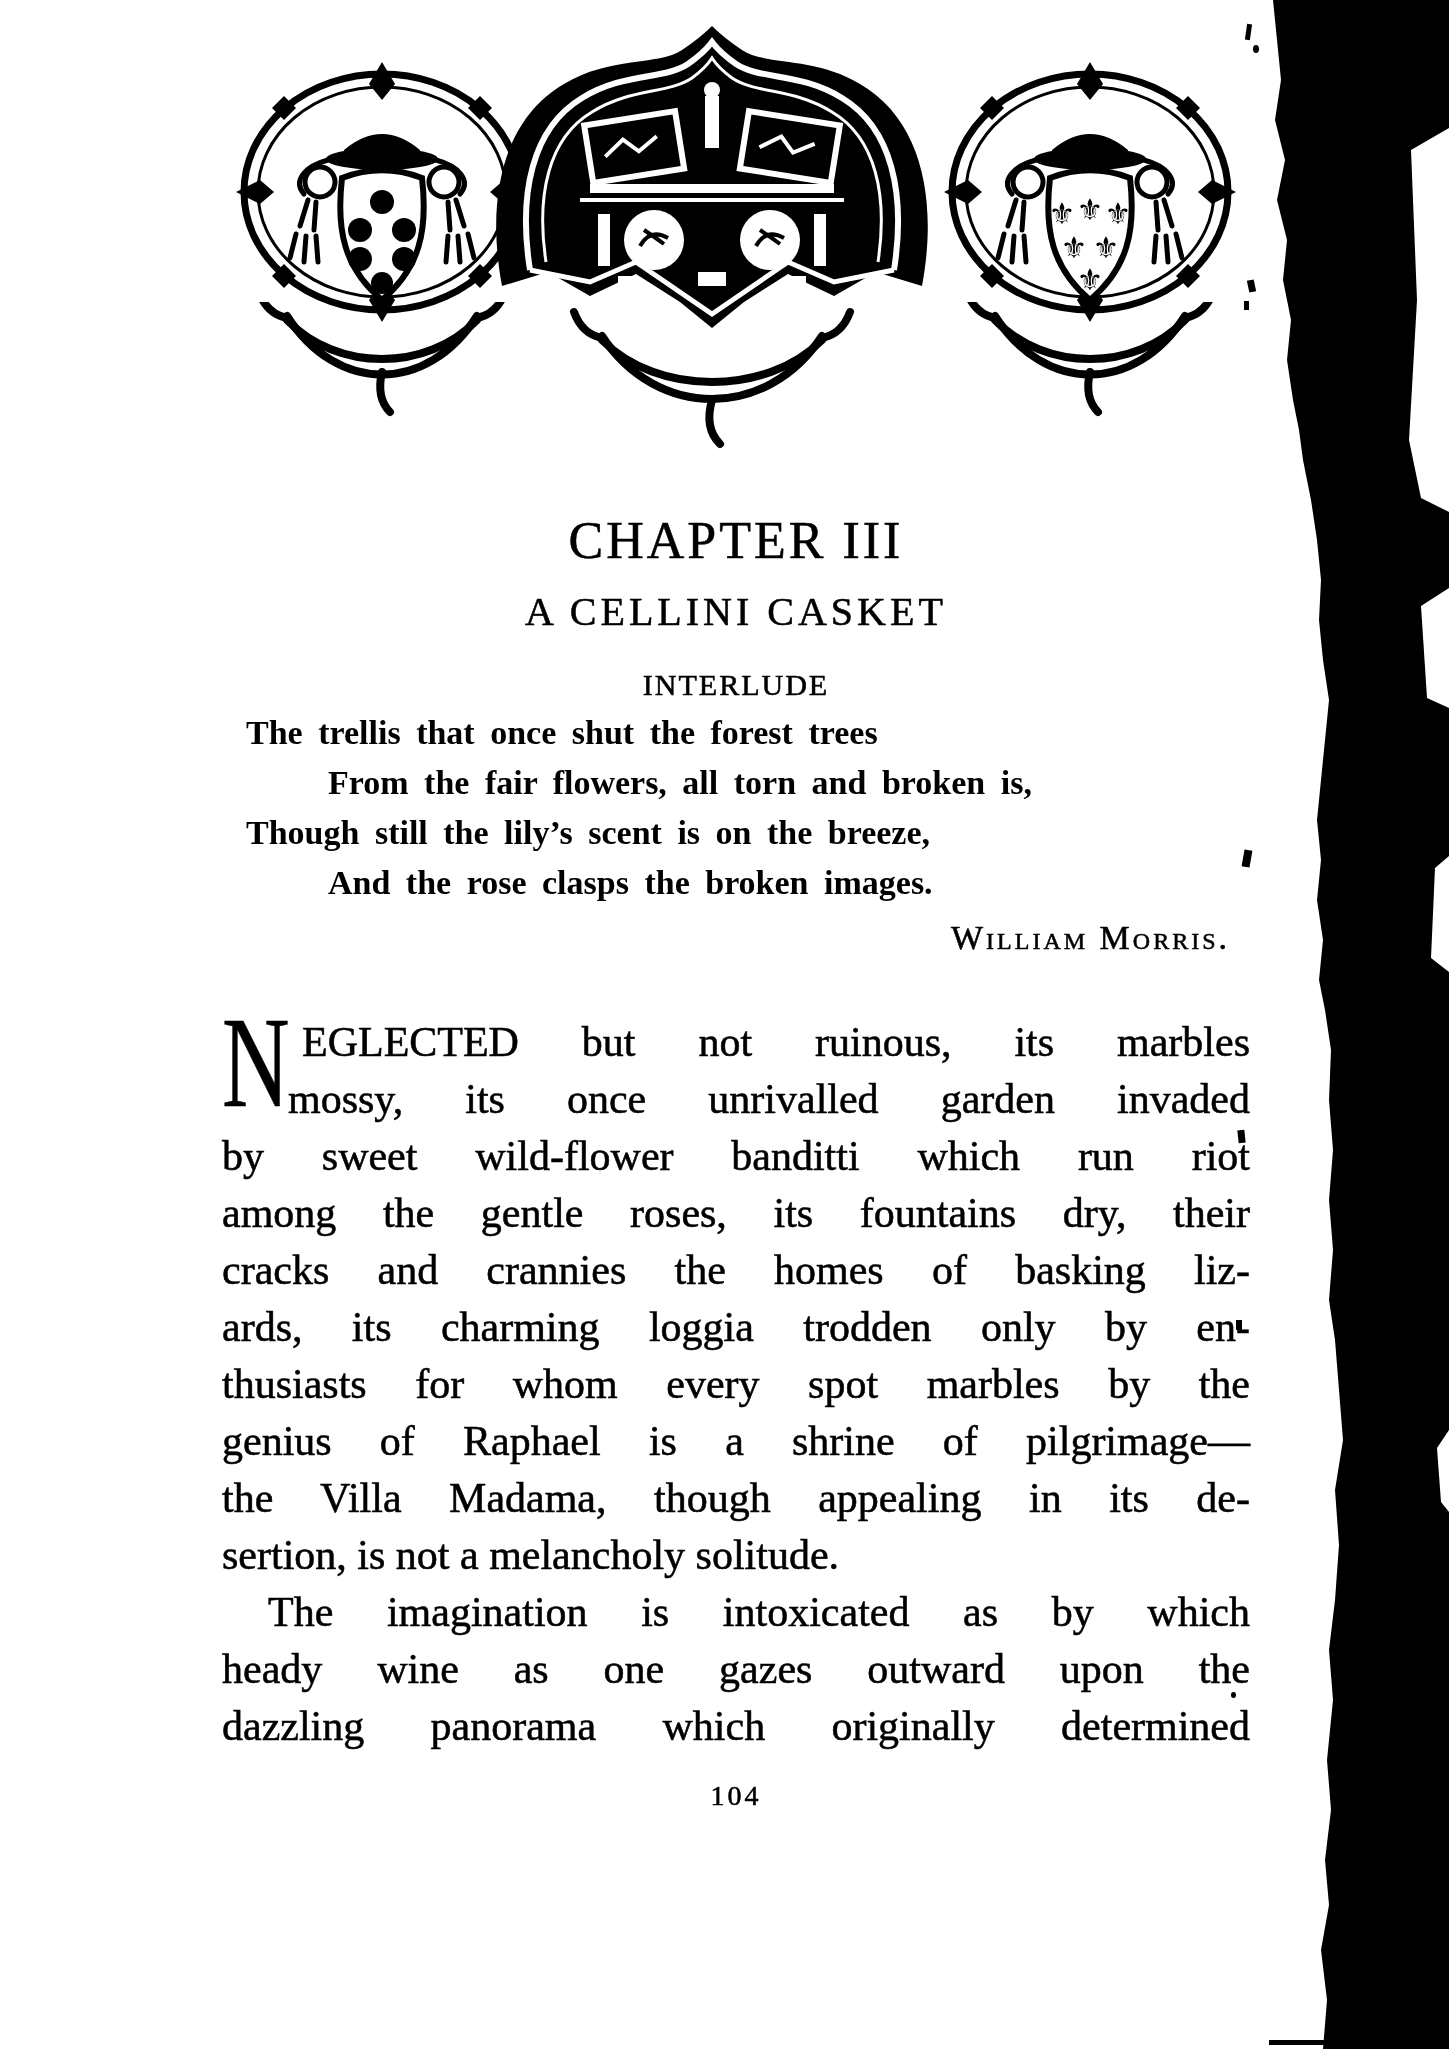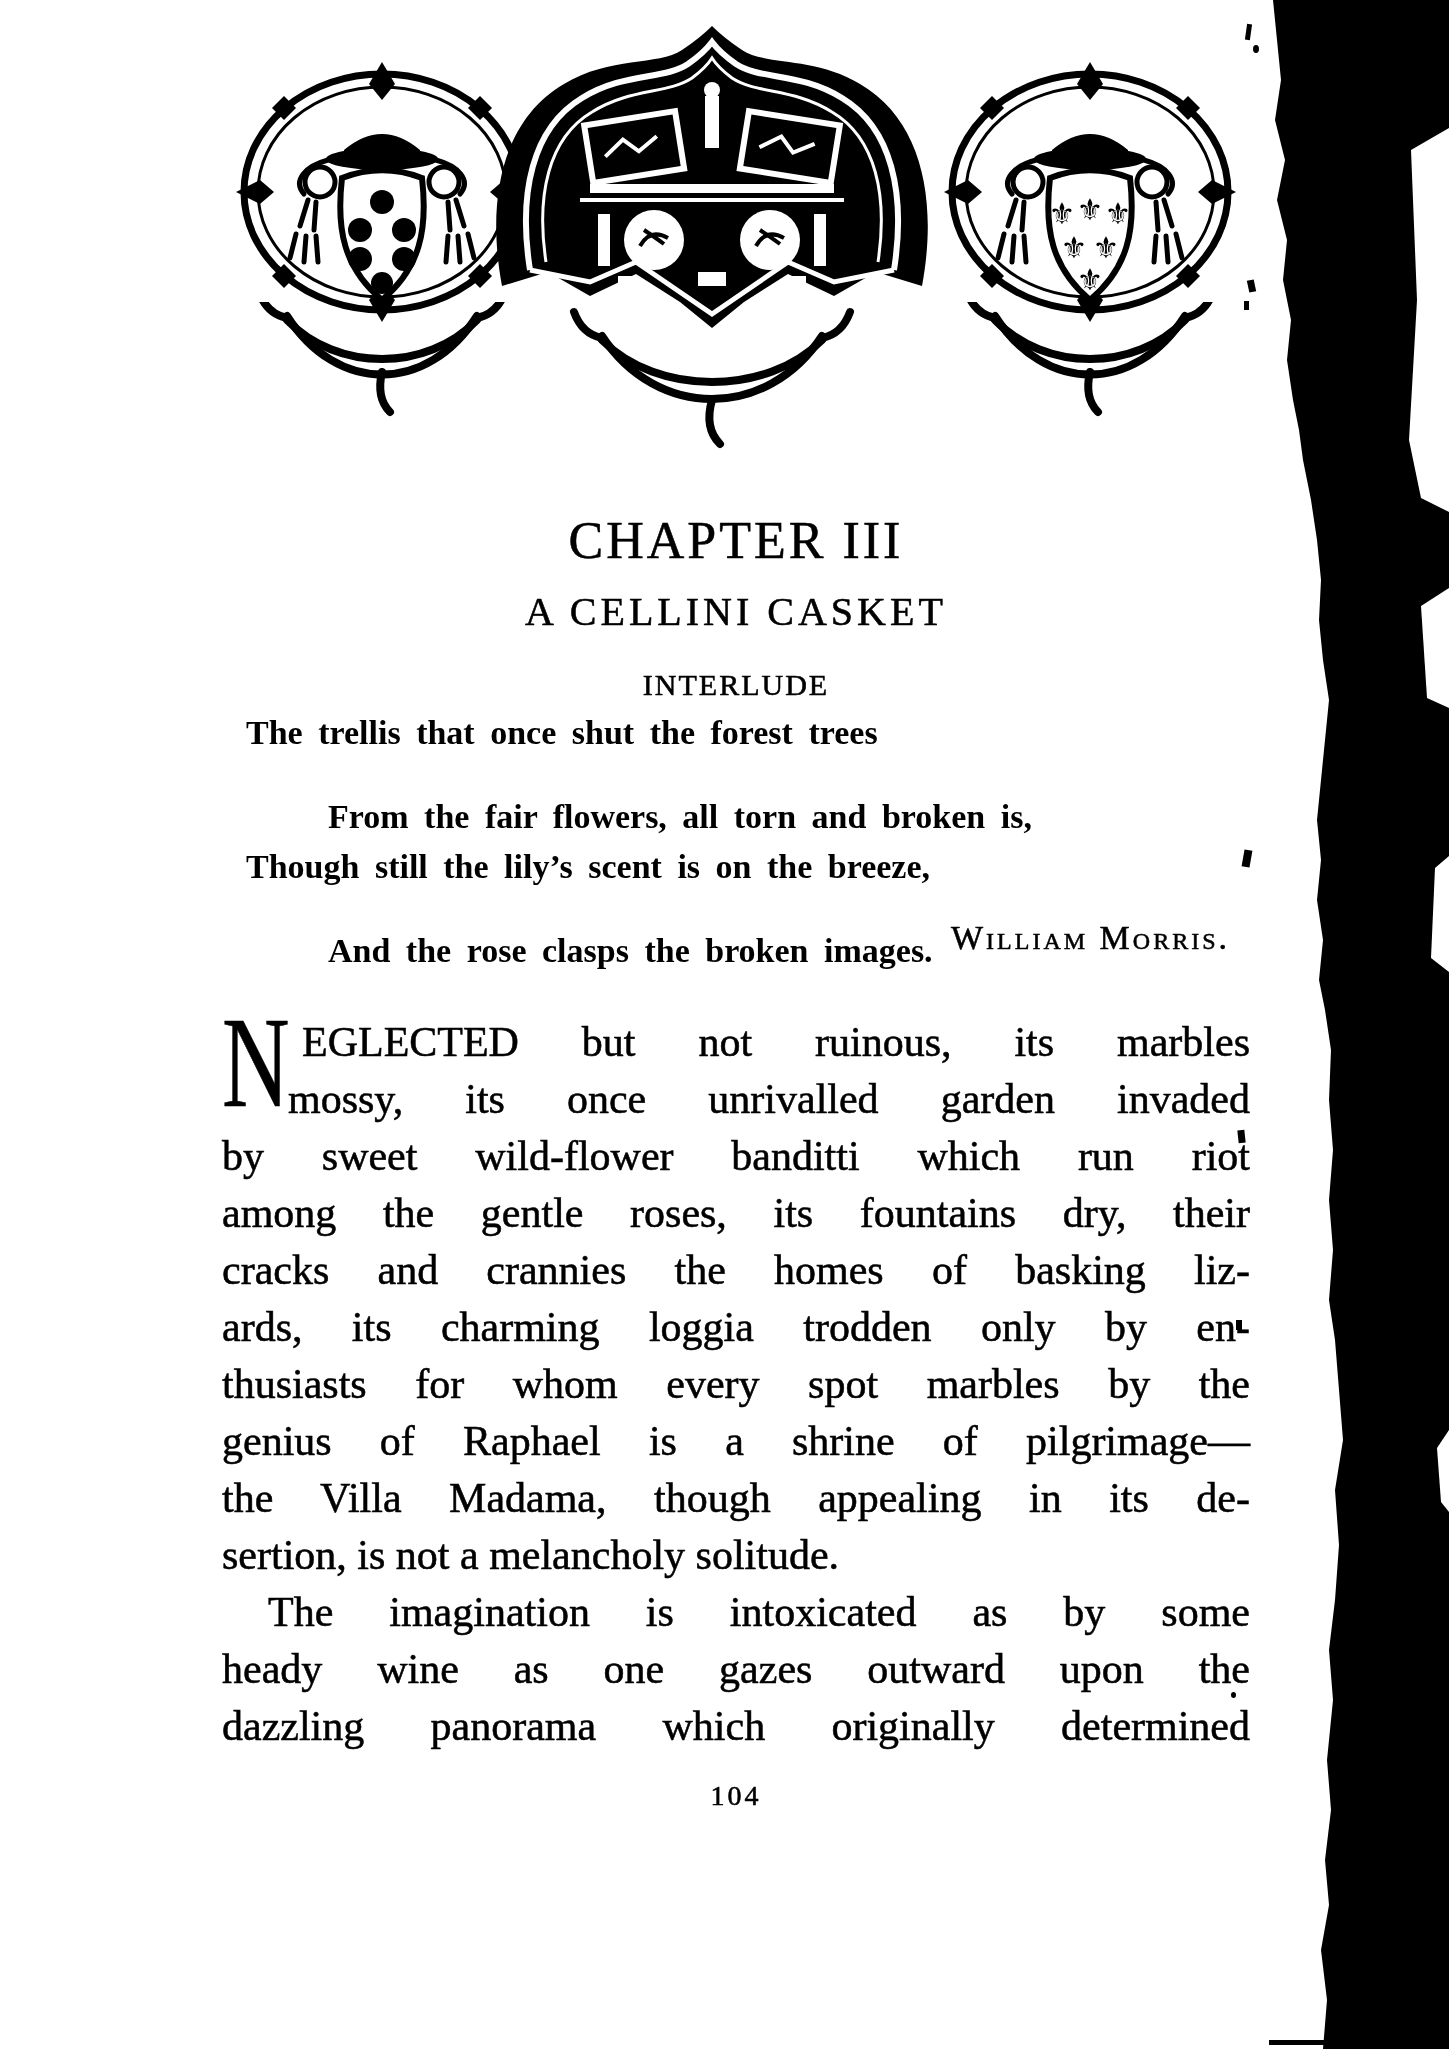--- a/index.html
+++ b/index.html
@@ -25,21 +25,21 @@
     position:absolute; left:0; width:100%; text-align:center; white-space:nowrap;
   }
   .chapter-title    { top:511px; font-size:52px; letter-spacing:3px; }
   .chapter-subtitle { top:588px; font-size:40px; letter-spacing:4px; }
   .interlude-label  { top:668px; font-size:30px; letter-spacing:2px; }
 
   
   .poem { position:absolute; left:0; top:708px; width:100%; padding-left:24px;
           box-sizing:border-box; font-size:34px; line-height:50px;
           font-weight:bold; word-spacing:7px; -webkit-text-stroke:0; }
-  .poem-line.pind { padding-left:82px;margin-top:34px; }
+  .poem-line.pind { padding-left:82px; }
   .attribution { position:absolute; left:0; top:919px; width:100%; text-align:right;
           padding-right:20px; box-sizing:border-box; font-variant:small-caps;
           font-size:34px; letter-spacing:3px; }
 
   
   .dropcap { position:absolute; left:0; top:1016px; font-size:130px; line-height:92px;
           transform:scaleX(.72); transform-origin:left top; }
   .bodytext { position:absolute; left:0; top:1014px; width:100%;
           font-size:42px; line-height:57px; }
   .bline { width:100%; box-sizing:border-box; white-space:normal; }
@@ -220,21 +220,21 @@
         <div class="bline j dc1">EGLECTED but not ruinous, its marbles</div>
         <div class="bline j dc2">mossy, its once unrivalled garden invaded</div>
         <div class="bline j">by sweet wild-flower banditti which run riot</div>
         <div class="bline j">among the gentle roses, its fountains dry, their</div>
         <div class="bline j">cracks and crannies the homes of basking liz-</div>
         <div class="bline j">ards, its charming loggia trodden only by en-</div>
         <div class="bline j">thusiasts for whom every spot marbles by the</div>
         <div class="bline j">genius of Raphael is a shrine of pilgrimage—</div>
         <div class="bline j">the Villa Madama, though appealing in its de-</div>
         <div class="bline">sertion, is not a melancholy solitude.</div>
-        <div class="bline j ind">The imagination is intoxicated as by some</div>
+        <div class="bline j ind">The imagination is intoxicated as by which</div>
         <div class="bline j">heady wine as one gazes outward upon the</div>
         <div class="bline j">dazzling panorama which originally determined</div>
       </div>
 
     <div class="pagenum">104</div>
   </div>
 
   <svg class="scan-edge" viewBox="0 0 190 2049" preserveAspectRatio="none">
     <path fill="#000" d="M14,0 L190,0 L190,2049 L64,2049
       L68,2000 L62,1950 L70,1905 L66,1860 L72,1810 L68,1760 L74,1700 L70,1650

